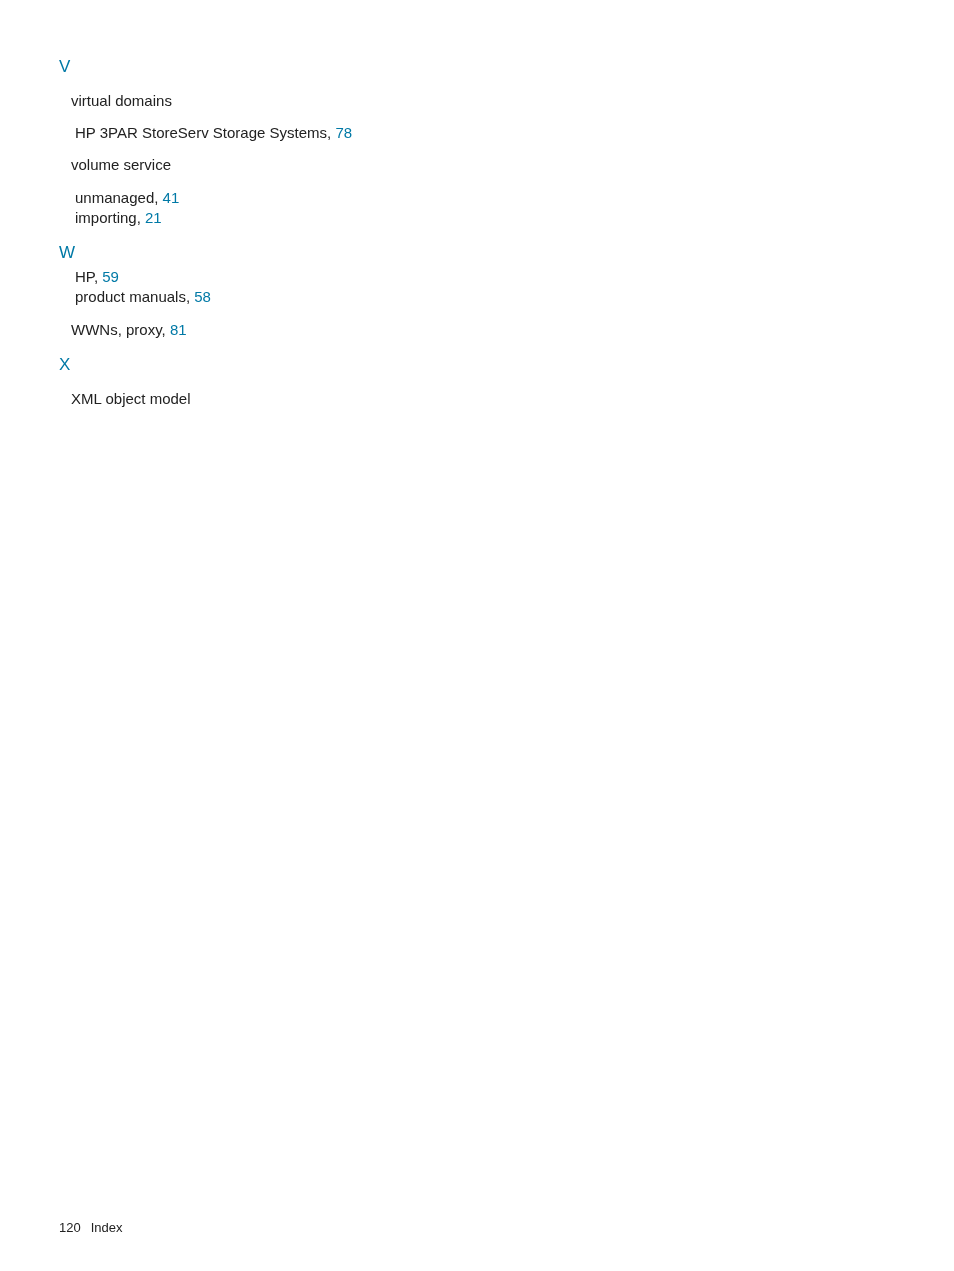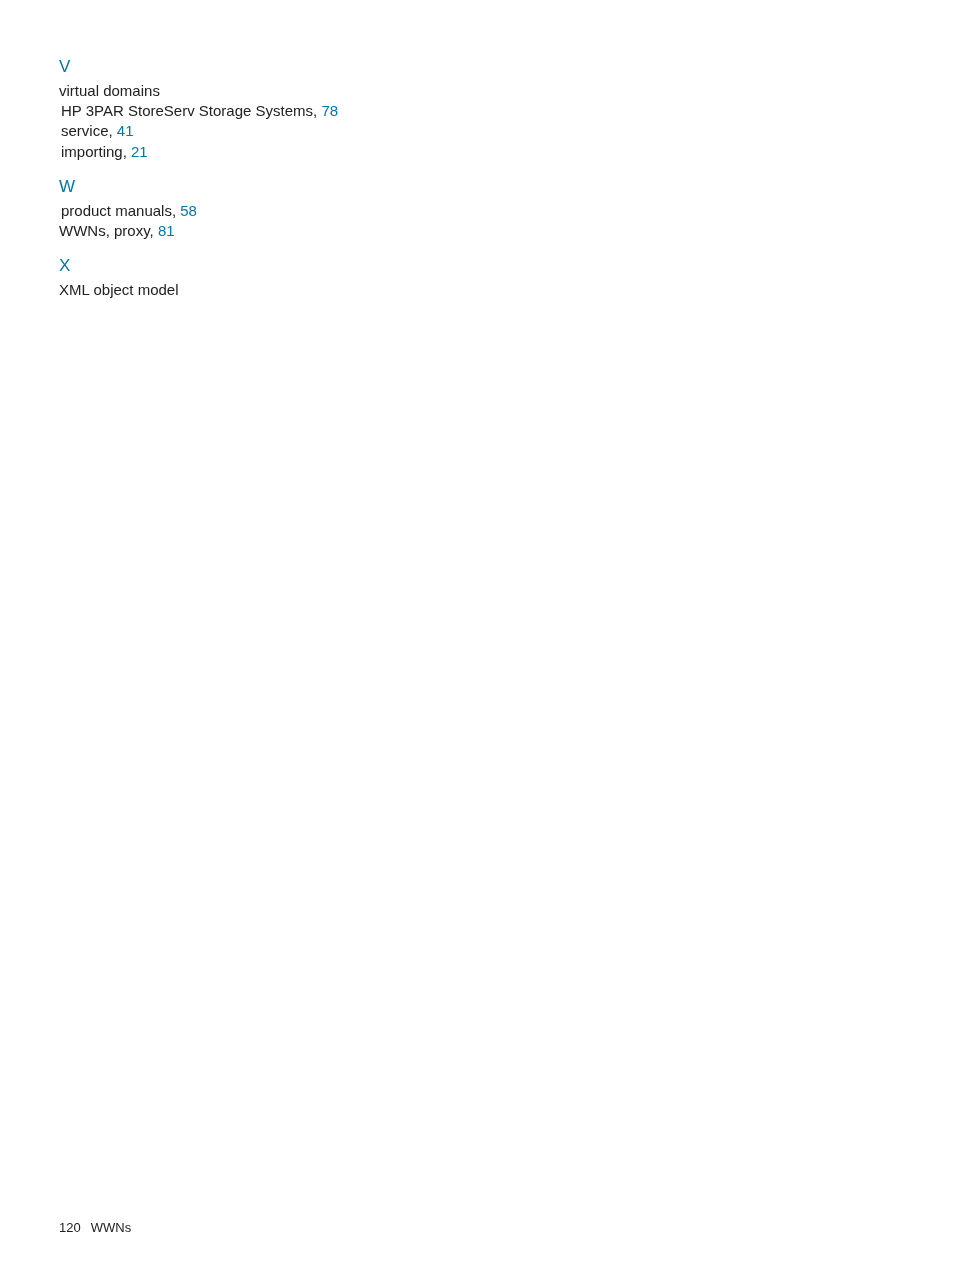--- a/index.html
+++ b/index.html
@@ -21,24 +21,24 @@
   .letter-heading {
     color: #0079a6;
     font-size: 17px;
     margin: 0 0 2px 0;
     font-weight: 400;
   }
   .section {
     margin-bottom: 14px;
   }
   .entry-l1 {
-    margin: 0;
+    margin: 12px;
   }
   .entry-l2 {
-    margin: 0 0 0 2px;
+    margin: 0 0 0 16px;
   }
   .page-link {
     color: #0079a6;
     cursor: pointer;
   }
   .footer {
     position: absolute;
     left: 59px;
     bottom: 34px;
     font-size: 13px;
@@ -54,40 +54,44 @@
 <body>
 
 <div class="content">
 
   <div class="section">
     <div class="letter-heading">V</div>
     <div class="entry-l1">virtual domains</div>
     <div class="entry-l2">
       <span>HP 3PAR StoreServ Storage Systems, </span><span class="page-link">78</span>
     </div>
+    <div class="entry-l1">volume service</div>
     <div class="entry-l2">
-      <span>service, </span><span class="page-link">41</span>
+      <span>unmanaged, </span><span class="page-link">41</span>
     </div>
     <div class="entry-l2">
       <span>importing, </span><span class="page-link">21</span>
     </div>
   </div>
 
   <div class="section">
     <div class="letter-heading">W</div>
+    <div class="entry-l2">
+      <span>HP, </span><span class="page-link">59</span>
+    </div>
     <div class="entry-l2">
       <span>product manuals, </span><span class="page-link">58</span>
     </div>
     <div class="entry-l1">
       <span>WWNs, proxy, </span><span class="page-link">81</span>
     </div>
   </div>
 
   <div class="section">
     <div class="letter-heading">X</div>
     <div class="entry-l1">XML object model</div>
   </div>
 
 </div>
 
 <div class="footer">
-  <span class="pn">120</span><span>WWNs</span>
+  <span class="pn">120</span><span>Index</span>
 </div>
 
 </body></html>

